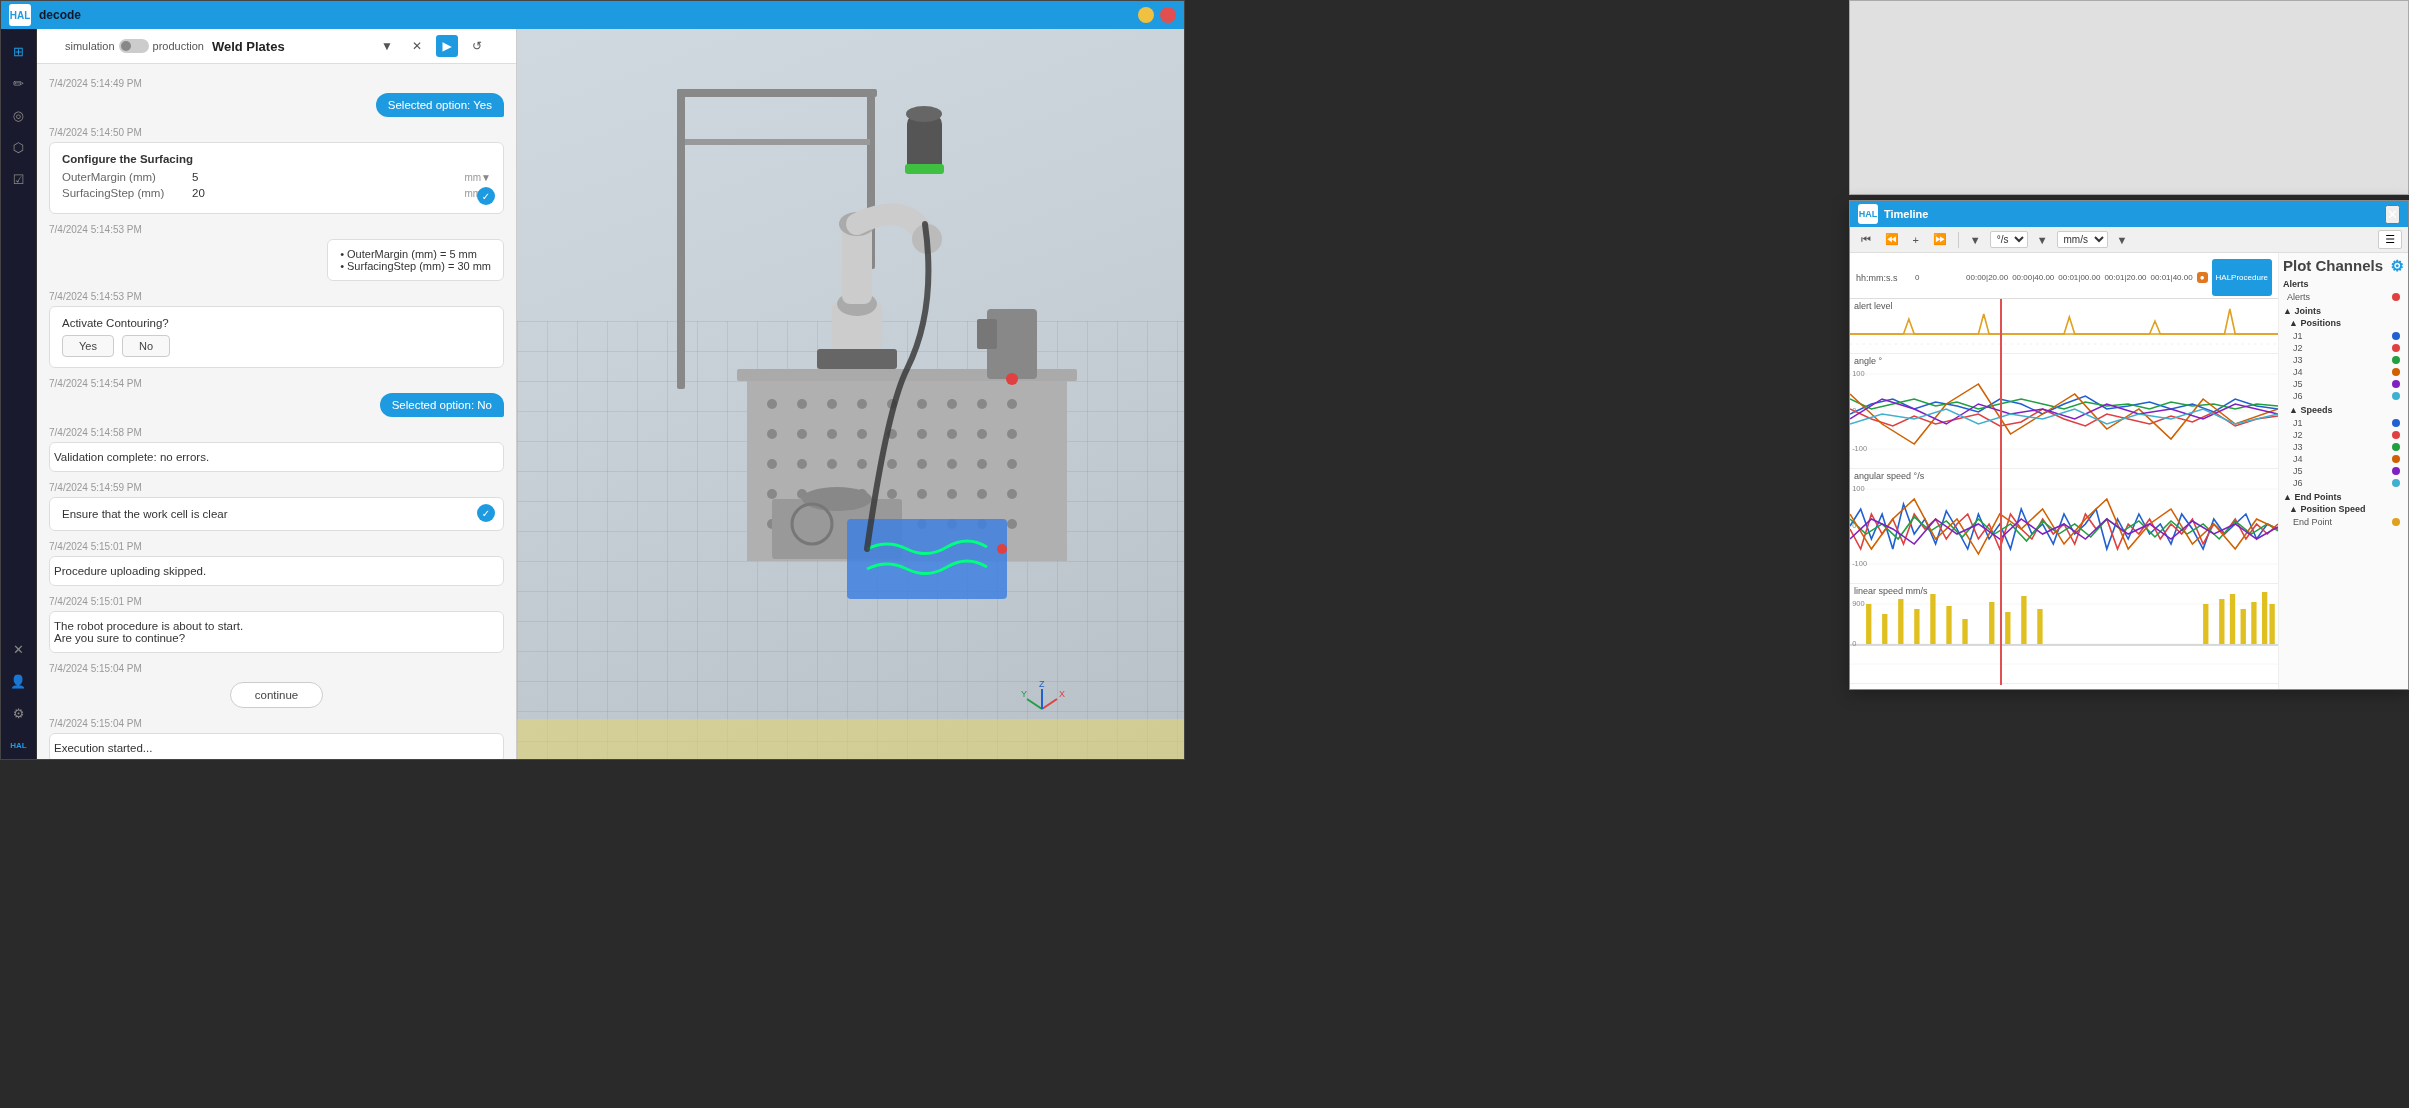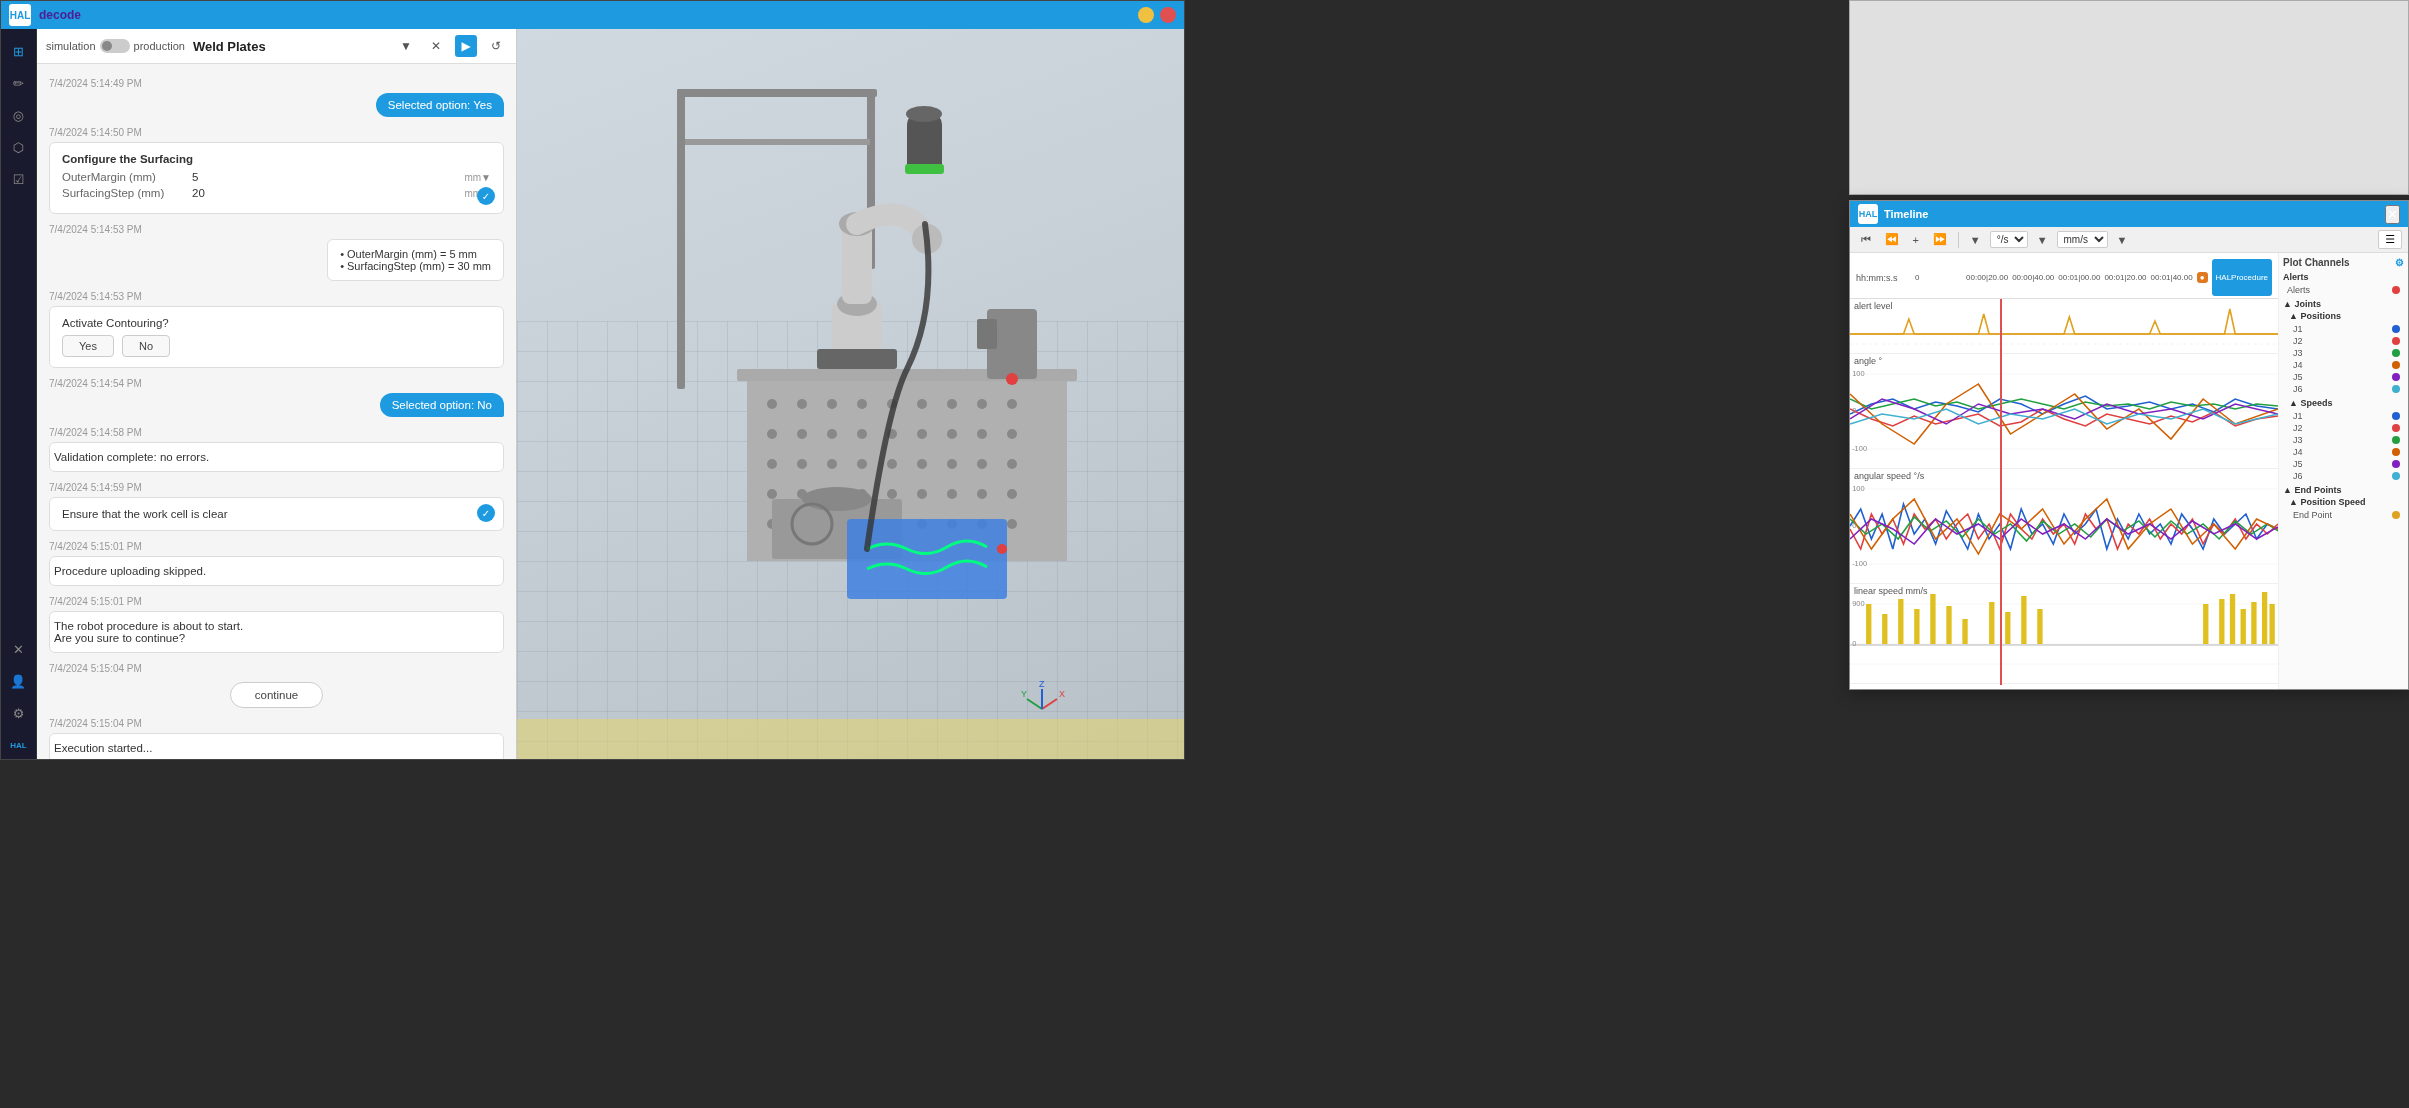--- a/index.html
+++ b/index.html
@@ -26,21 +26,21 @@
       gap: 8px;
       flex-shrink: 0;
     }
     .title-bar-logo {
       width: 22px; height: 22px;
       background: #fff;
       border-radius: 3px;
       display: flex; align-items: center; justify-content: center;
       font-weight: bold; font-size: 10px; color: #1e9be0;
     }
-    .title-bar-text { color: #4c1d95; font-size: 12px; font-weight: 600; }
+    .title-bar-text { color: #0f172a; font-size: 12px; font-weight: 600; }
     .title-bar-controls { margin-left: auto; display: flex; gap: 6px; }
     .tb-btn { width: 16px; height: 16px; border-radius: 50%; border: none; cursor: pointer; }
     .tb-min { background: #f0c040; }
     .tb-close { background: #e05050; }
 
     .window-body {
       display: flex;
       flex: 1;
       overflow: hidden;
     }
@@ -69,21 +69,21 @@
       background: #f5f5f5;
       display: flex;
       flex-direction: column;
       border-right: 1px solid #ccc;
       overflow: hidden;
     }
 
     .chat-header {
       background: #fff;
       border-bottom: 1px solid #ddd;
-      padding: 6px 9px;
+      padding: 6px 28px;
       display: flex;
       align-items: center;
       gap: 8px;
       flex-shrink: 0;
     }
     .sim-prod-toggle {
       display: flex; align-items: center; gap: 4px;
       font-size: 11px; color: #555;
     }
     .toggle-pill {
@@ -293,21 +293,21 @@
 
     .timeline-sidebar {
       width: 130px;
       background: #fafafa;
       border-left: 1px solid #eee;
       padding: 4px;
       overflow-y: auto;
       font-size: 9px;
     }
     .tl-sidebar-header {
-      font-weight: 600; font-size: 10px; color: #444; margin-bottom: 4px;
+      font-weight: 600; font-size: 15px; color: #444; margin-bottom: 4px;
       display: flex; justify-content: space-between;
     }
     .tl-group { margin-bottom: 3px; }
     .tl-group-title { font-weight: 600; color: #333; margin: 2px 0; }
     .tl-item {
       display: flex; align-items: center; justify-content: space-between;
       padding: 1px 4px;
     }
     .tl-item-label { color: #555; }
     .tl-dot { width: 8px; height: 8px; border-radius: 50%; flex-shrink: 0; }

